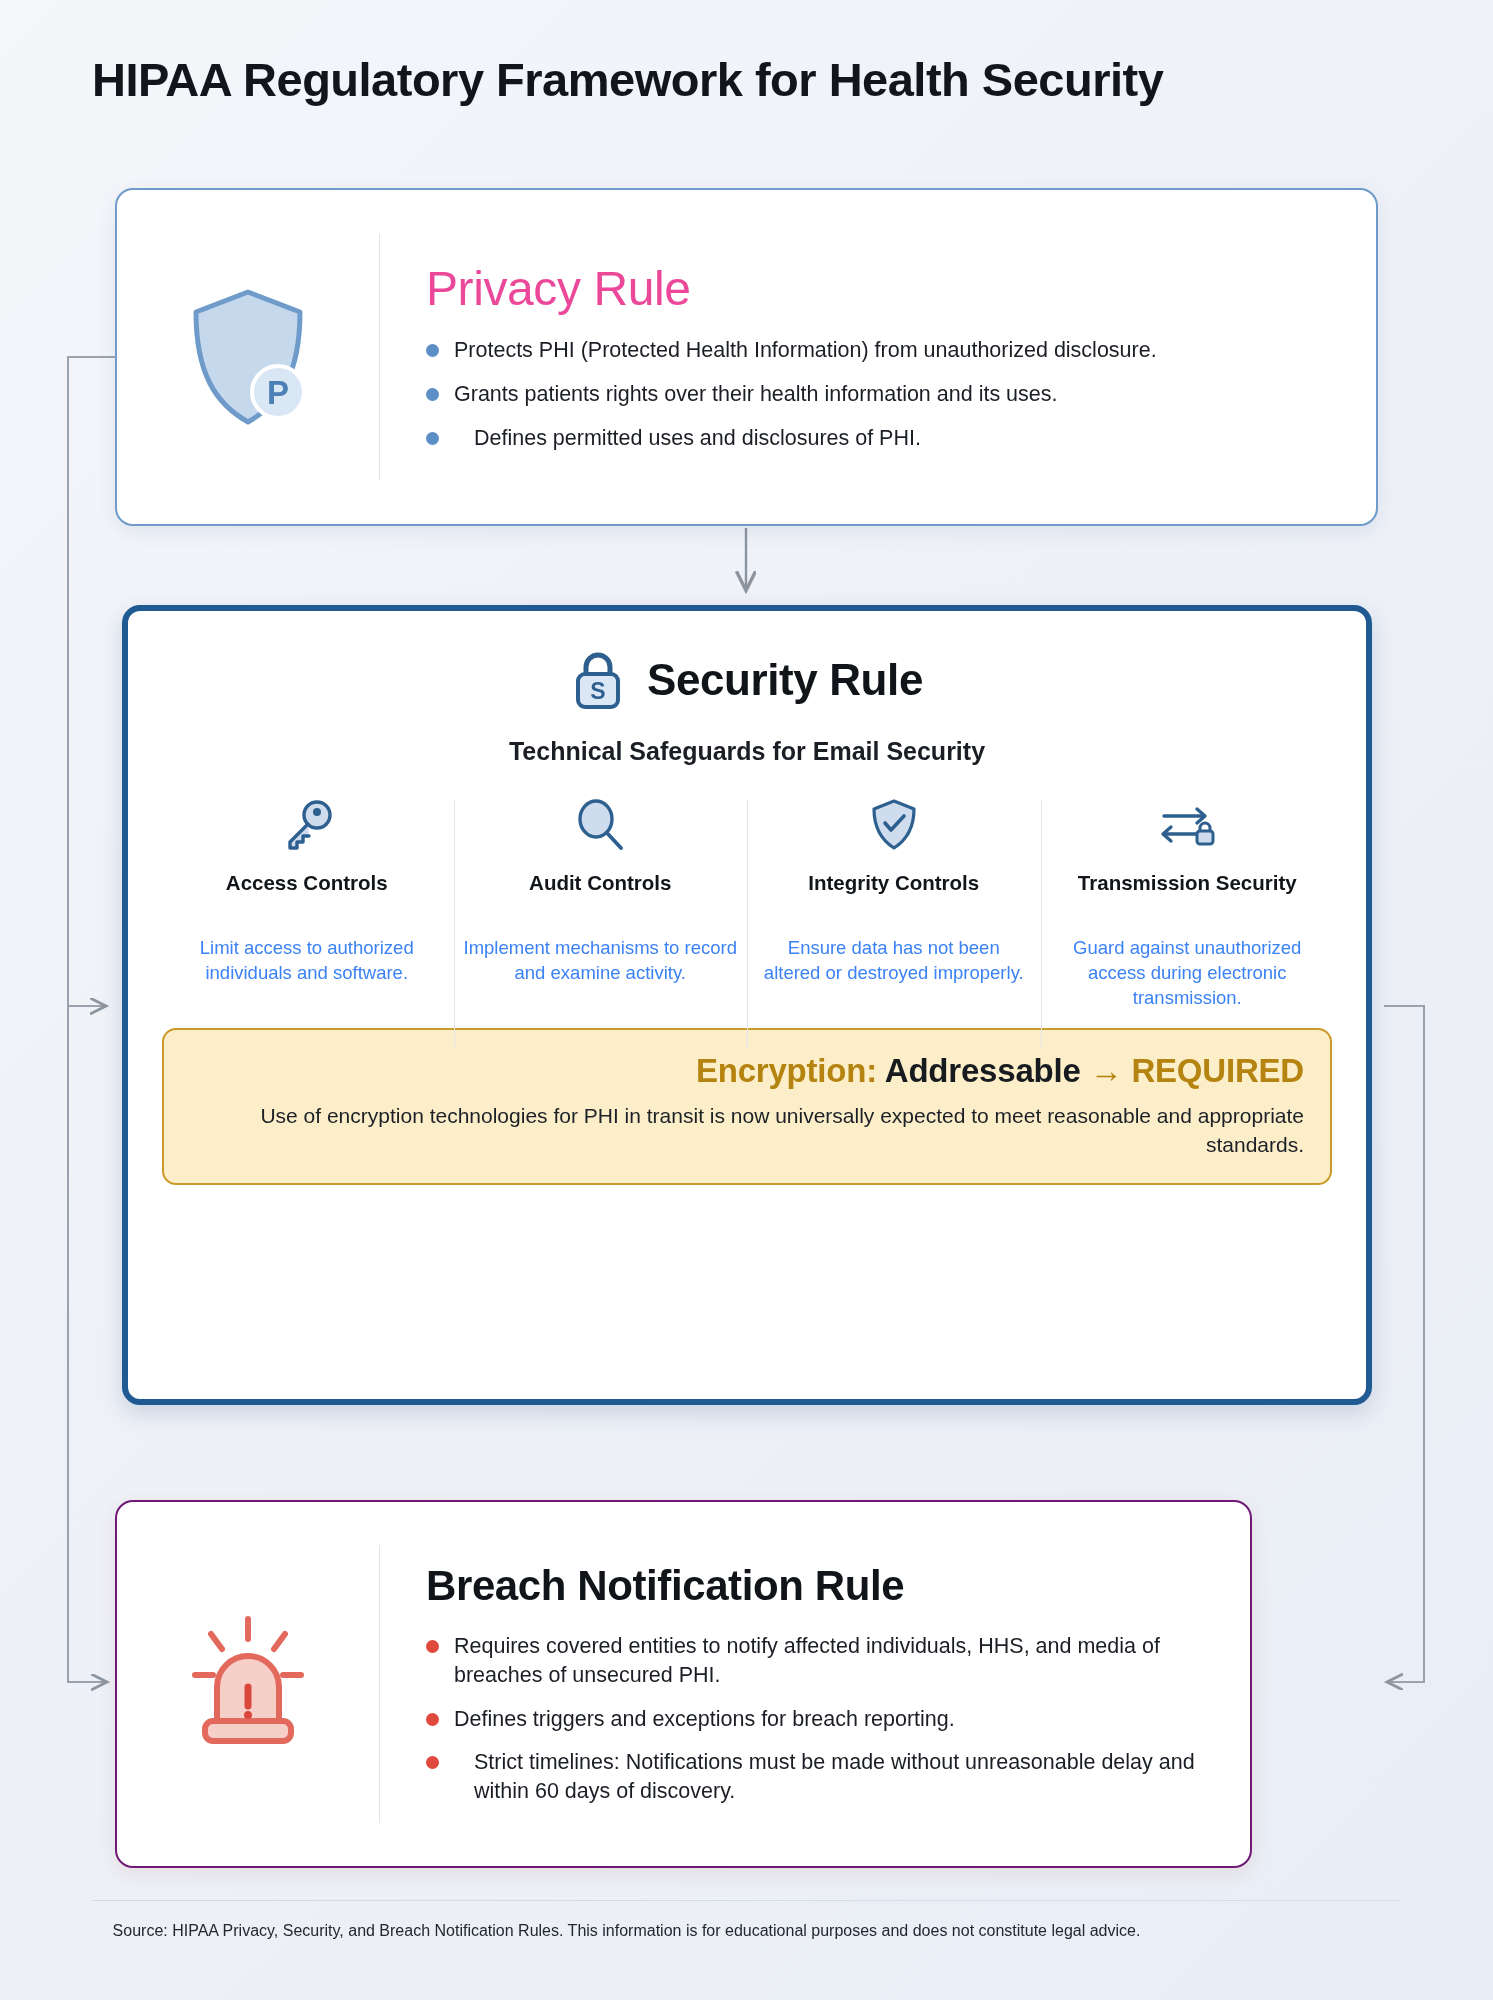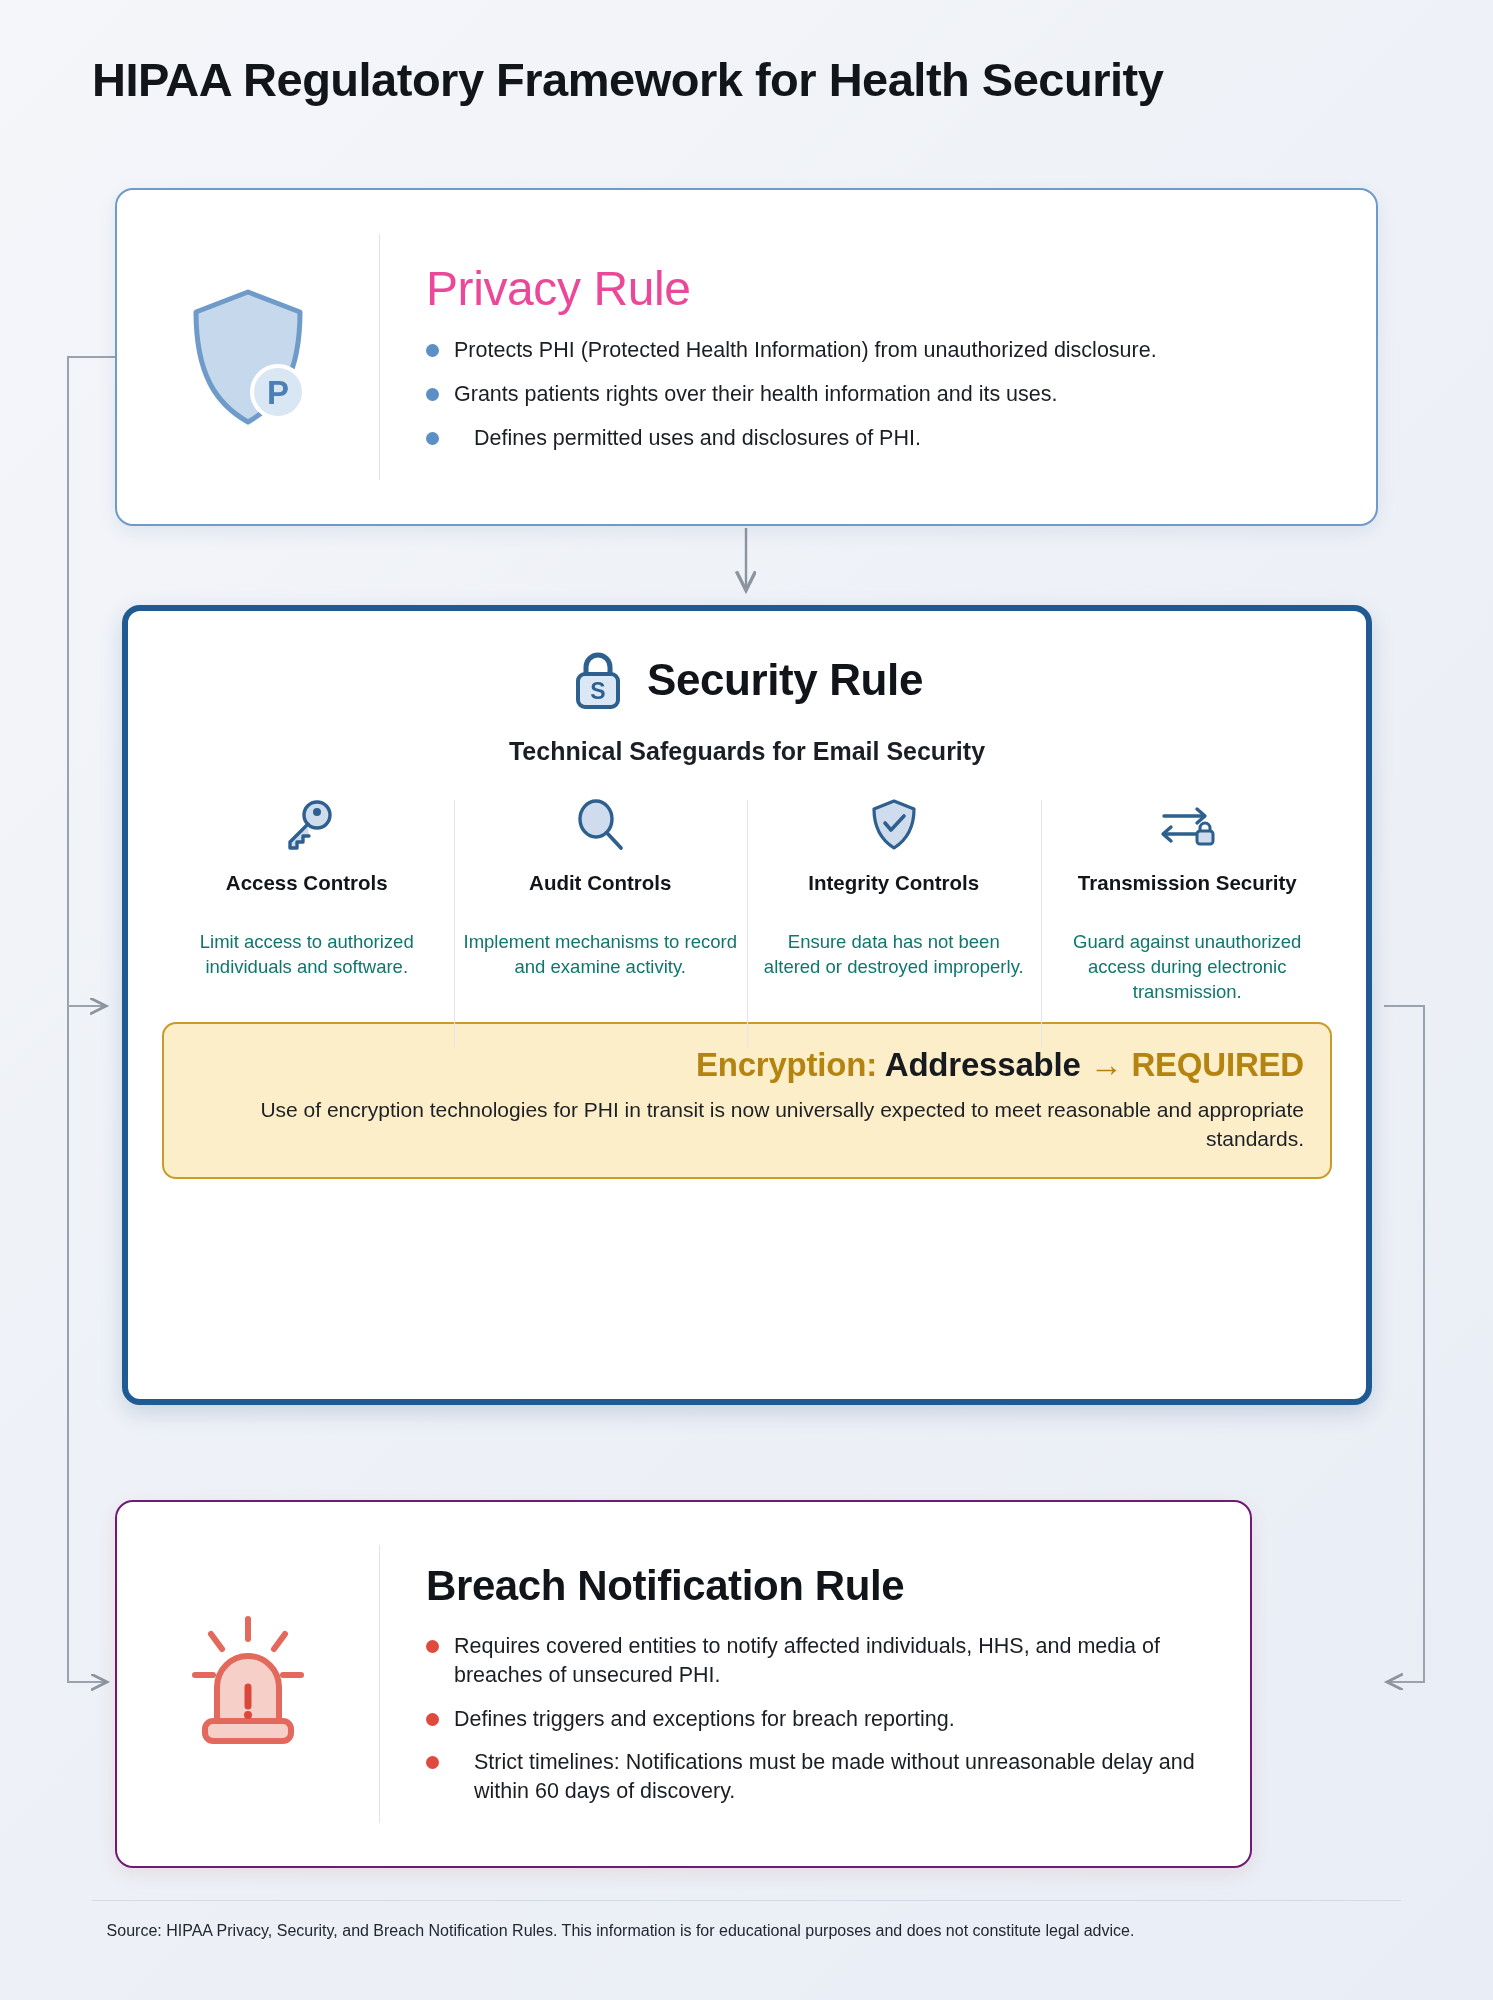--- a/index.html
+++ b/index.html
@@ -175,22 +175,22 @@
   .sg-label {
     font-size: 20.5px;
     font-weight: bold;
     color: #12161b;
     line-height: 1.24;
     min-height: 52px;
   }
   .sg-desc {
     font-size: 18.5px;
     line-height: 1.34;
-    color: #0f766e;
-    margin-top: 8px;
+    color: #3b82f6;
+    margin-top: 14px;
   }
 
   .enc-box {
     margin: 18px 34px 0 34px;
     background: #fbeec9;
     border: 2px solid #cc9a28;
     border-radius: 14px;
     padding: 22px 26px 24px 26px;
     text-align: right;
   }
@@ -228,21 +228,21 @@
     font-size: 42px;
     font-weight: bold;
     color: #11151a;
     margin-bottom: 22px;
     letter-spacing: -0.4px;
   }
 
   
   .footer {
     position: absolute;
-    left: 0;
+    left: 6px;
     top: 1922px;
     width: 1241px;
     text-align: center;
     font-size: 16px;
     color: #232830;
   }
   .footer-rule {
     position: absolute;
     left: 92px;
     top: 1900px;

